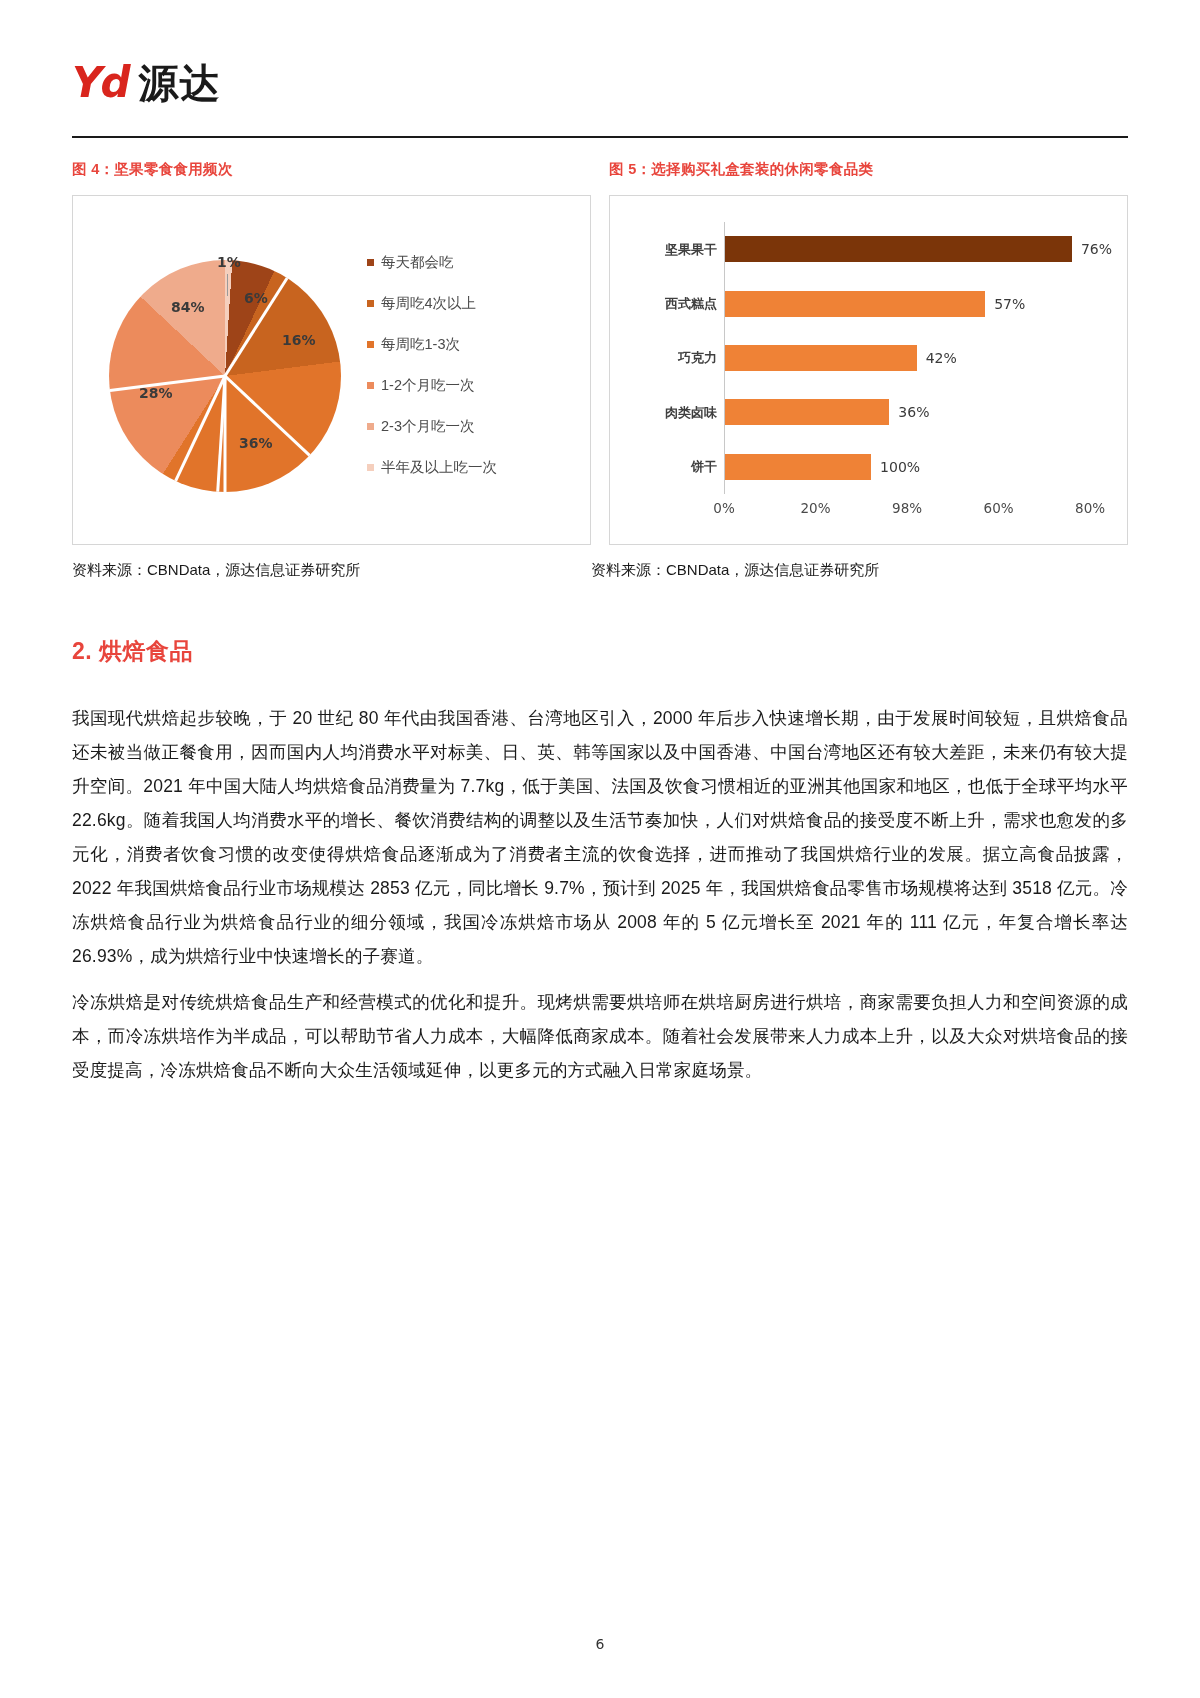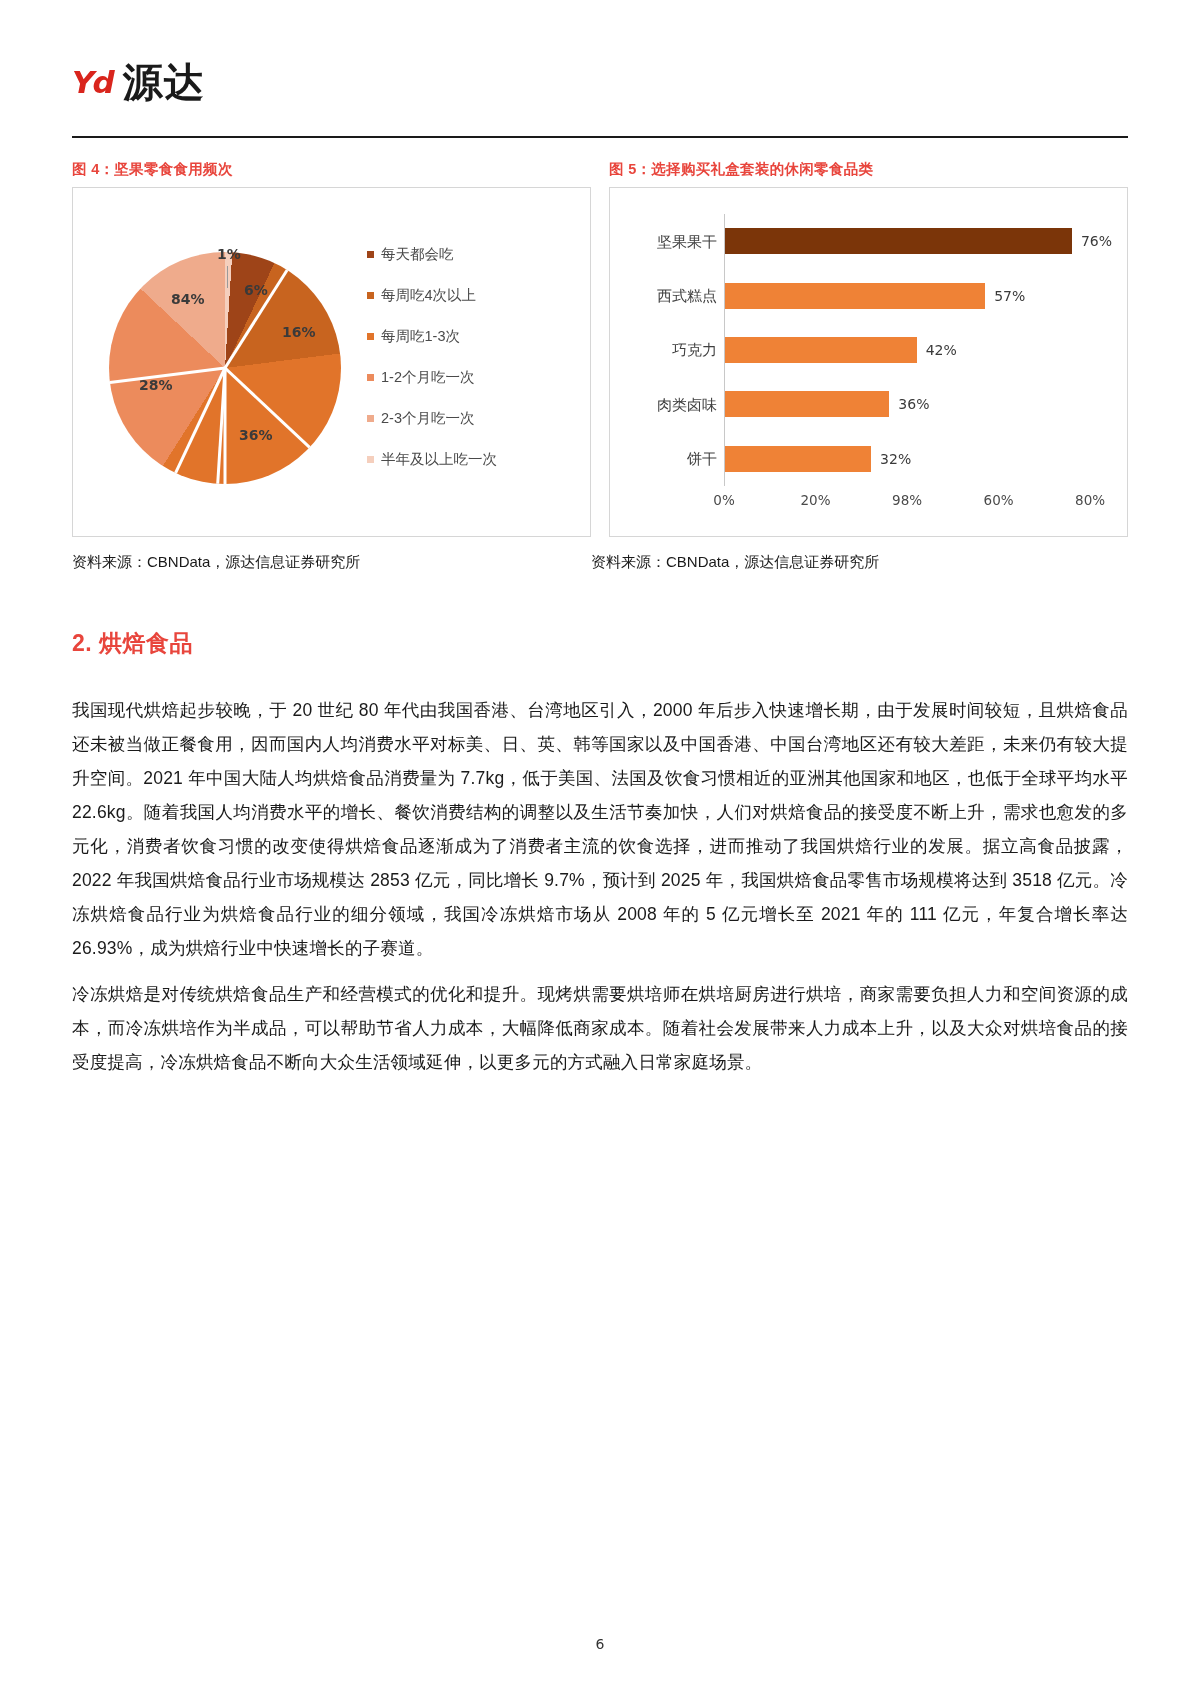--- a/index.html
+++ b/index.html
@@ -22,21 +22,21 @@
   .header {
     padding: 62px 0 0 72px;
     height: 128px;
   }
   .logo {
     display: flex;
     align-items: center;
     gap: 10px;
   }
   .logo-yd {
-    font-size: 31px;
+    font-size: 42px;
     font-weight: 900;
     color: #d9251d;
     letter-spacing: -2px;
     font-style: italic;
     line-height: 1;
     font-family: "DejaVu Sans", sans-serif;
   }
   .logo-cn {
     font-size: 40px;
     font-weight: 900;
@@ -69,21 +69,21 @@
     display: flex;
     gap: 18px;
     margin: 22px 72px 0 72px;
     width: 1056px;
   }
   .fig-col { width: 519px; }
   .fig-title {
     color: #e8453c;
     font-size: 14.5px;
     font-weight: 700;
-    margin-bottom: 8px;
+    margin-bottom: 16px;
     letter-spacing: 0.3px;
   }
   .fig-box {
     border: 1px solid #d6d6d6;
     background: #fff;
     height: 350px;
     position: relative;
   }
 
   
@@ -154,23 +154,24 @@
     height: 54.4px;
     width: 100%;
     display: flex;
     align-items: center;
   }
   .bar-cat {
     position: absolute;
     left: -92px;
     width: 84px;
     text-align: right;
-    font-size: 15px;
+    font-size: 13px;
     color: #3f3f3f;
     line-height: 1;
+    font-weight: bold;
   }
   .bar-fill {
     height: 26px;
   }
   .bar-val {
     font-size: 14px;
     color: #3a3a3a;
     margin-left: 9px;
     font-family: "DejaVu Sans", sans-serif;
     white-space: nowrap;
@@ -317,21 +318,21 @@
                 <div class="bar-val">42%</div>
               </div>
               <div class="bar-row" style="top: 163.2px; height: 54.4px;">
                 <div class="bar-cat">肉类卤味</div>
                 <div class="bar-fill" style="background: rgb(239, 130, 54); width: 42.3529%;"></div>
                 <div class="bar-val">36%</div>
               </div>
               <div class="bar-row" style="top: 217.6px; height: 54.4px;">
                 <div class="bar-cat">饼干</div>
                 <div class="bar-fill" style="background: rgb(239, 130, 54); width: 37.6471%;"></div>
-                <div class="bar-val">32%</div>
+                <div class="bar-val">100%</div>
               </div>
             </div>
           <div class="bar-axis" id="bar-axis">
               <div class="axis-tick" style="left: 0%;">0%</div>
               <div class="axis-tick" style="left: 23.5294%;">20%</div>
               <div class="axis-tick" style="left: 47.0588%;">98%</div>
               <div class="axis-tick" style="left: 70.5882%;">60%</div>
               <div class="axis-tick" style="left: 94.1176%;">80%</div>
             </div>
         </div>

